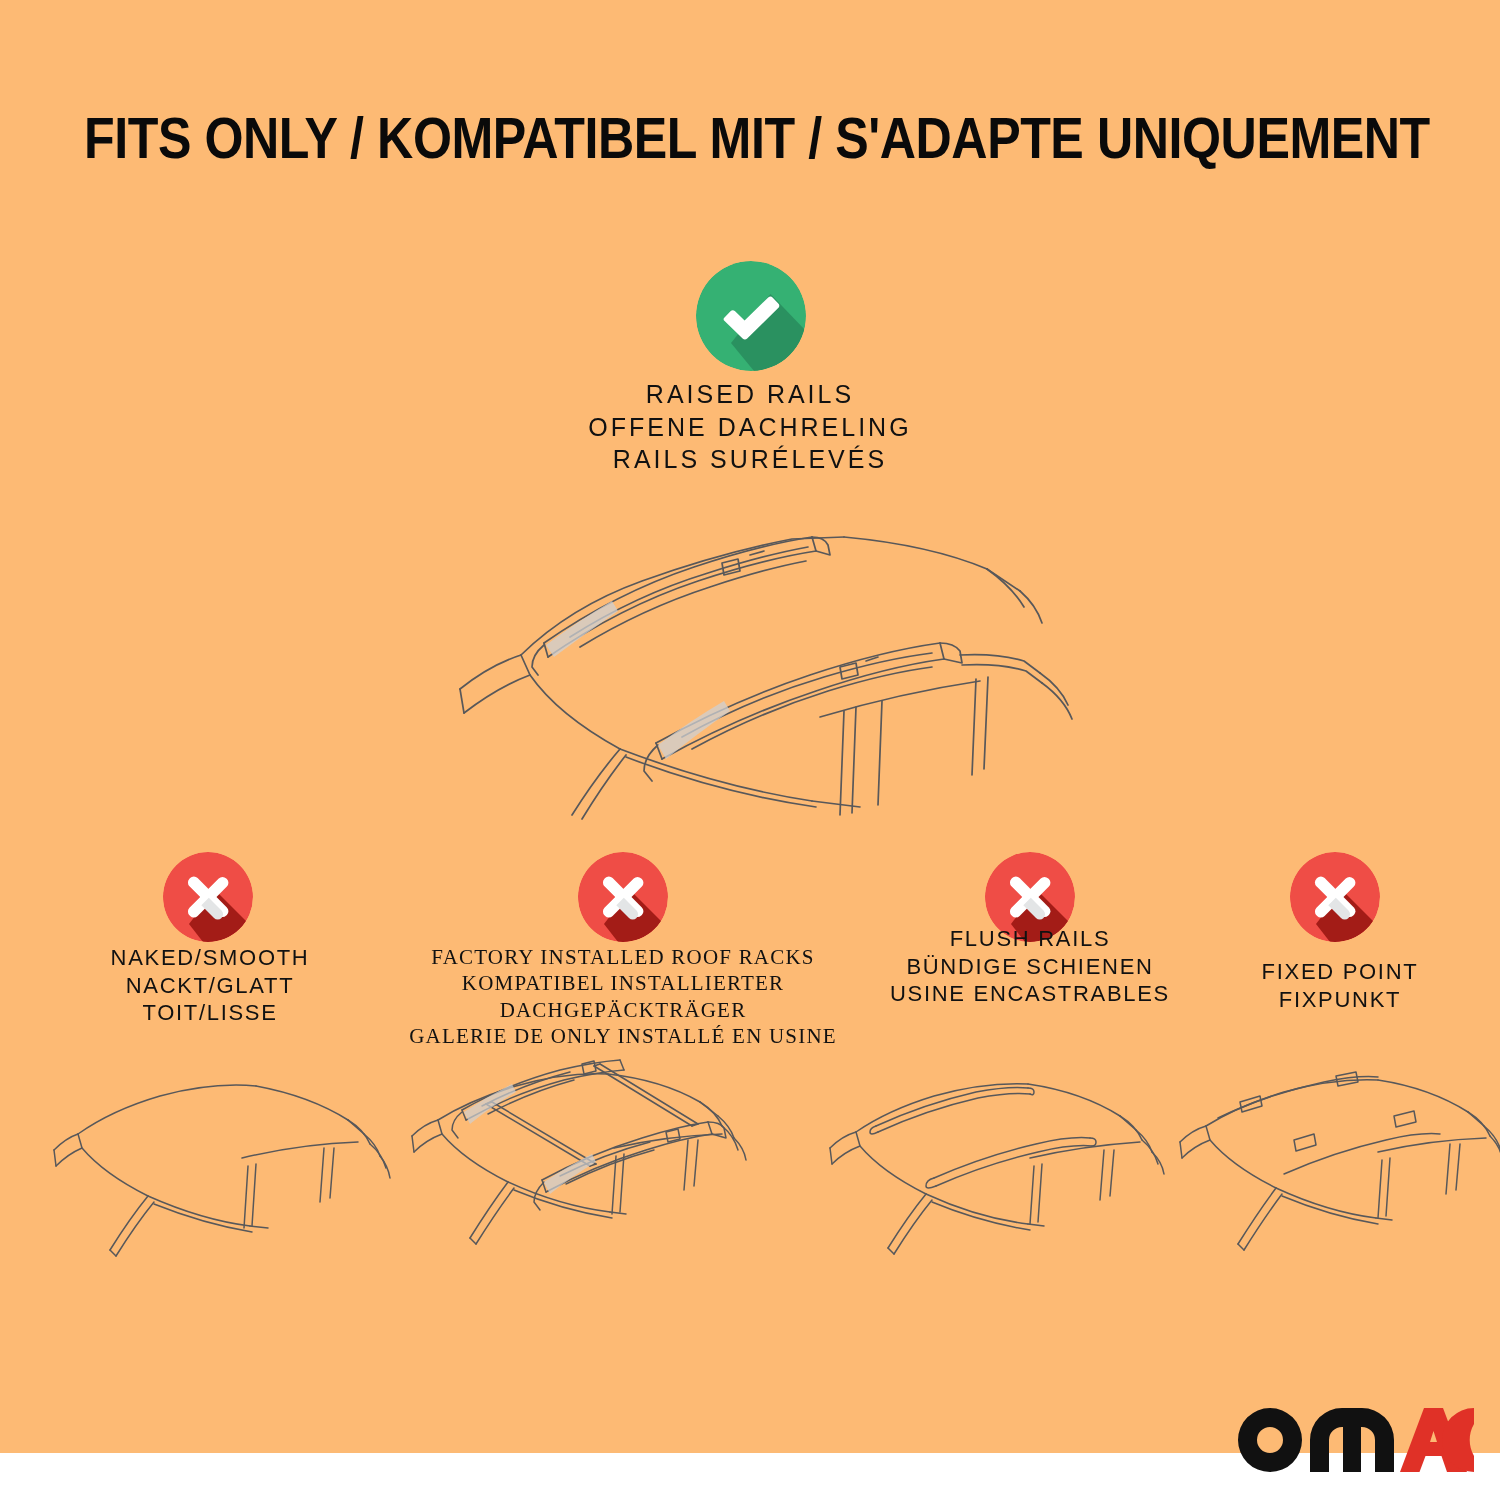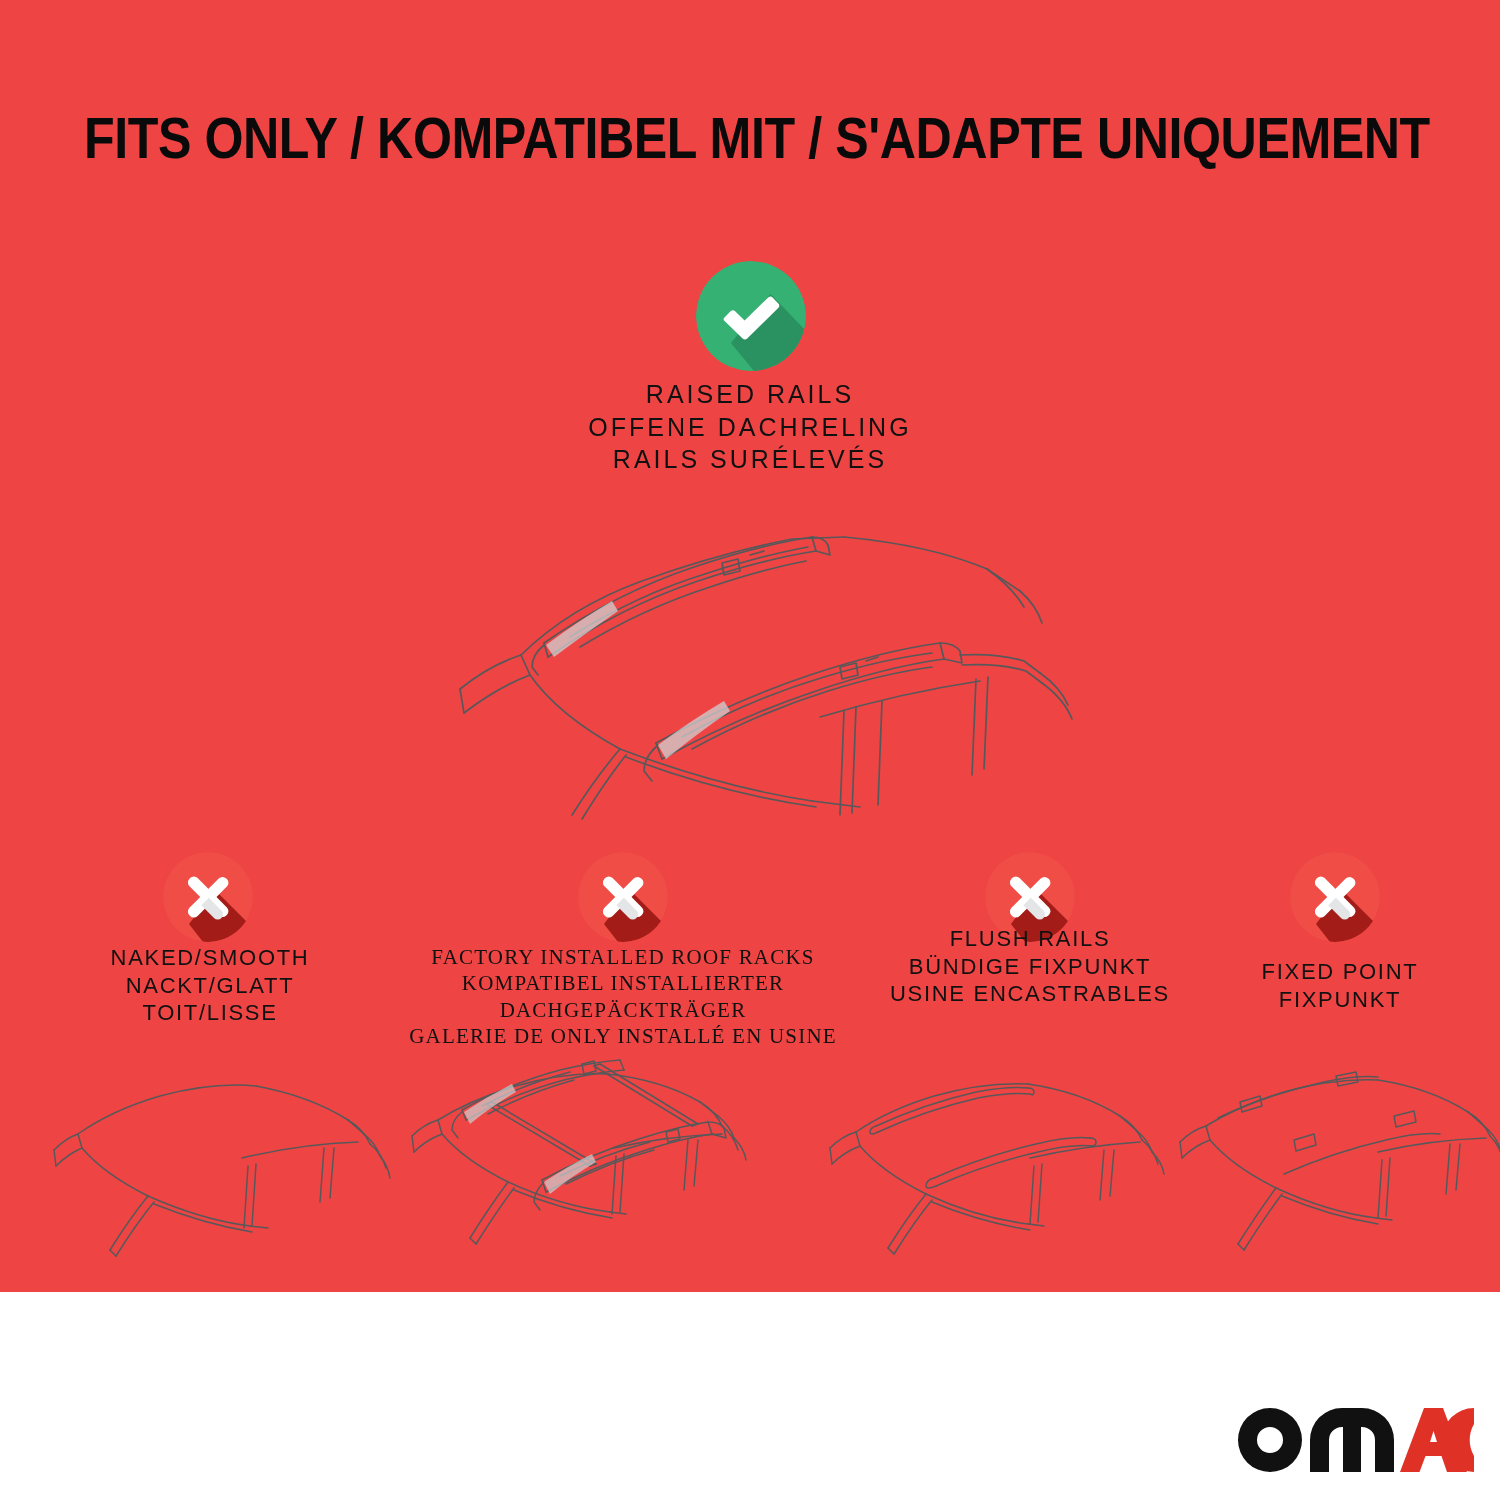--- a/index.html
+++ b/index.html
@@ -10,22 +10,22 @@
     width: 1500px;
     height: 1500px;
     background: #ffffff;
     font-family: "Liberation Sans", sans-serif;
     overflow: hidden;
     position: relative;
   }
   #page {
     position: relative;
     width: 1500px;
-    height: 1292px;
-    background: #ef4444;
+    height: 1453px;
+    background: #fdba74;
   }
 
   
   .title {
     position: absolute;
     left: 84px;
     top: 108px;
     width: 1340px;
     font-size: 58px;
     font-weight: 700;
@@ -354,21 +354,21 @@
       <g>
         <rect x="39.5" y="19" width="11.5" height="52" rx="5.3" fill="#ffffff" transform="rotate(45 45 45)"></rect>
         <rect x="39.5" y="19" width="11.5" height="52" rx="5.3" fill="#ffffff" transform="rotate(-45 45 45)"></rect>
         <path d="M45.8 45.8 L58.5 58.5 A5.3 5.3 0 0 1 51 66 L38.3 53.3 Z" fill="#e3e5e6"></path>
       </g>
     </svg>
   </div>
 
   <div class="caption small" style="left:850px; top:904px; width:360px;margin-top:21px;">
     <span class="ln">FLUSH RAILS</span>
-    <span class="ln">BÜNDIGE FIXPUNKT</span>
+    <span class="ln">BÜNDIGE SCHIENEN</span>
     <span class="ln">USINE ENCASTRABLES</span>
   </div>
 
   <div class="car" style="left:822px; top:1062px; width:350px; height:230px;">
     <svg viewBox="0 0 350 230" xmlns="http://www.w3.org/2000/svg">
       <g fill="none" stroke="#58585a" stroke-width="1.5" stroke-linecap="round" stroke-linejoin="round">
         <path d="M34 70 Q66 48 112 34 Q162 20 206 22"></path>
         <path d="M206 22 Q260 30 298 54"></path>
         <path d="M298 54 L314 68"></path>
         <path d="M34 70 L38 84 Q60 110 104 132"></path>

